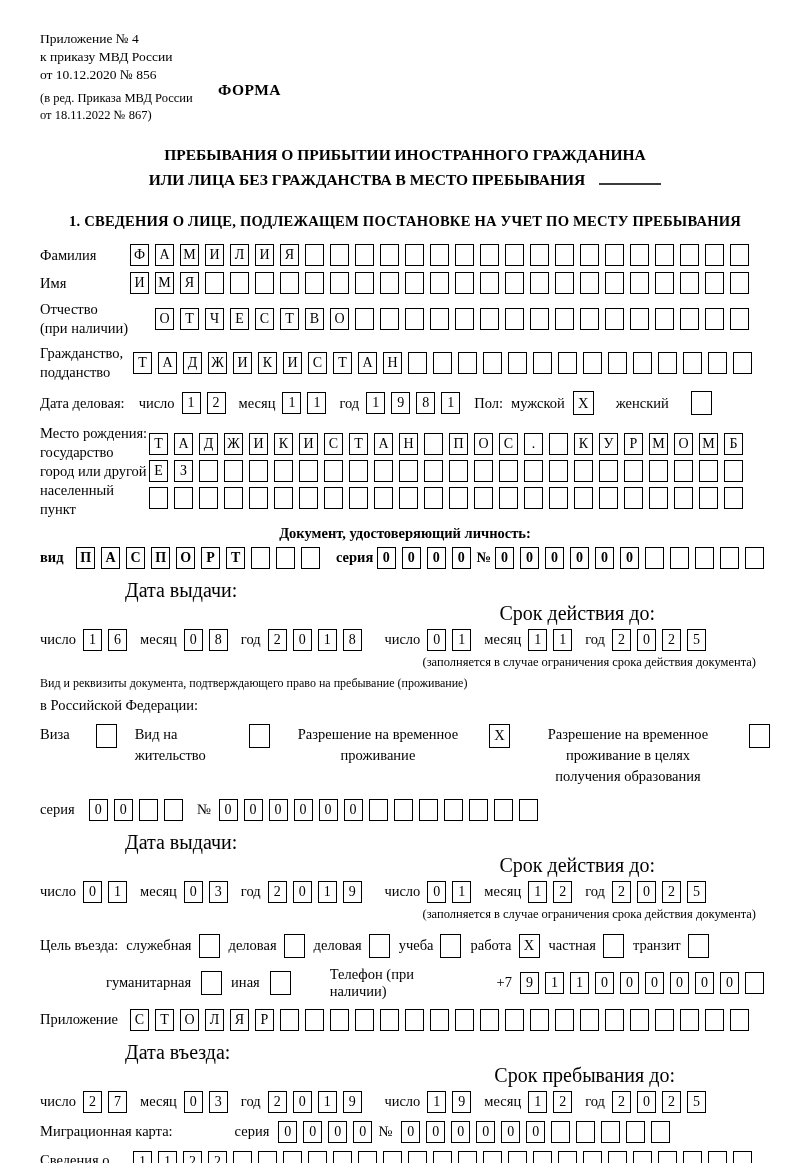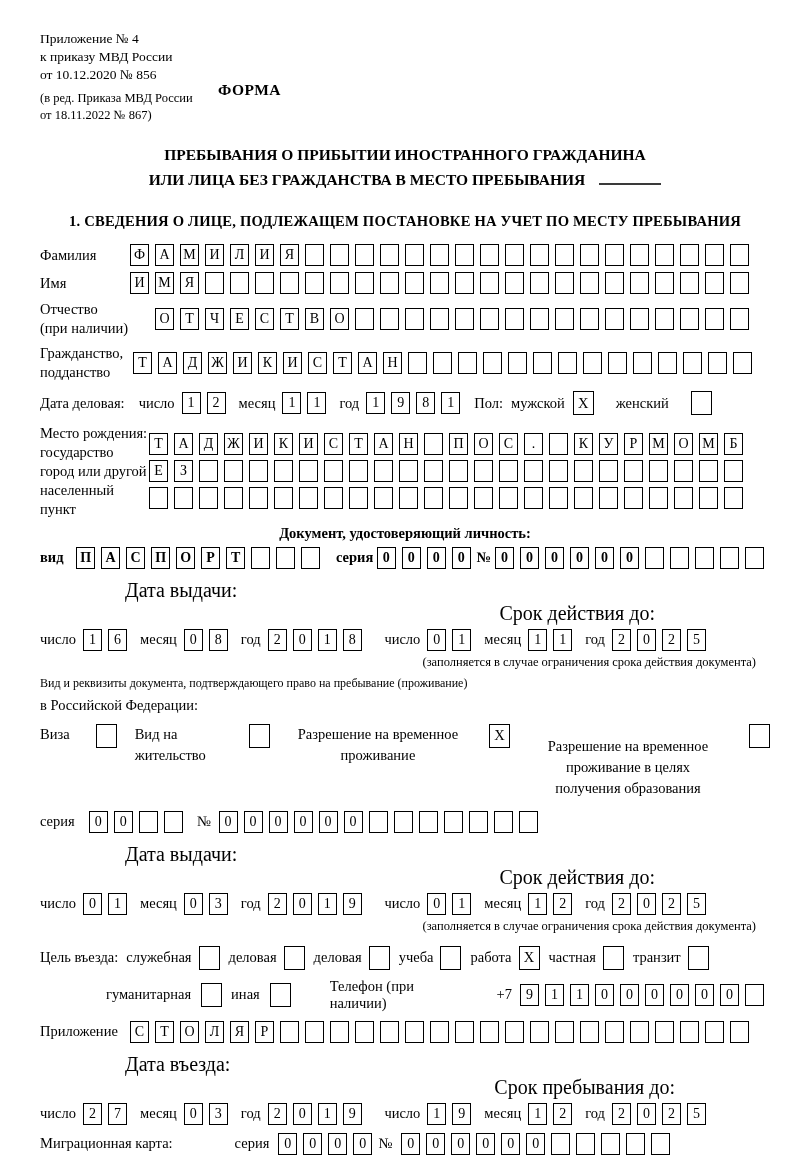--- a/index.html
+++ b/index.html
@@ -36,21 +36,21 @@
   .date-line{display:flex;align-items:center;margin-top:4px;font-size:14.5px;}
   .dgroup{display:inline-flex;align-items:center;gap:7px;}
   .dg-right{margin-left:auto;margin-right:58px;}
   .note{text-align:right;font-size:12.5px;margin-top:4px;margin-right:14px;}
 
   
   .opts{display:flex;align-items:flex-start;margin-top:10px;font-size:14.5px;}
   .opt{display:flex;align-items:flex-start;gap:26px;}
   .opt-lbl{line-height:1.45;}
   .ctr{text-align:center;}
-  .w170{width:170px;}.w190{width:190px;margin-top:12px;}
+  .w170{width:170px;}.w190{width:190px;}
 
   .gap8{width:8px;}.gap14{width:14px;}.gap22{width:22px;}.gap28{width:28px;}
 
   .purpose-row{display:flex;align-items:center;margin-top:12px;font-size:14.5px;flex-wrap:nowrap;}
   .purpose-row .checkbox{margin:0 9px 0 7px;}
   .phone-row{display:flex;align-items:center;margin-top:8px;font-size:14.5px;}
   .phone-row .checkbox{margin:0 9px 0 10px;}
 
   .rep-wrap{display:flex;align-items:flex-start;margin-top:8px;font-size:14.5px;}
   .mig-row{display:flex;align-items:center;margin-top:8px;font-size:14.5px;}

